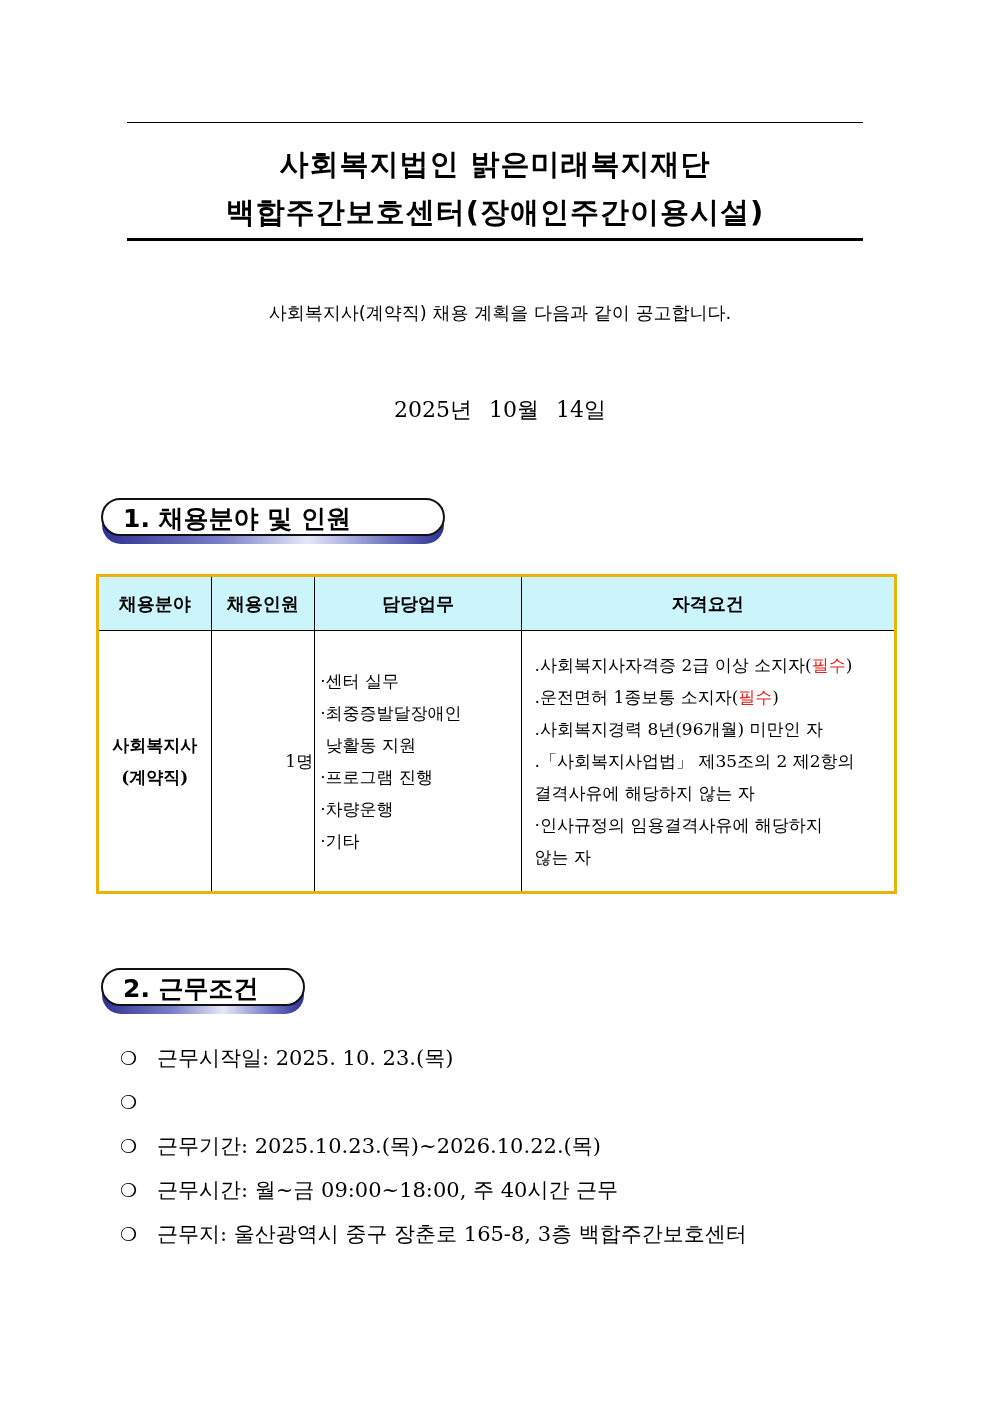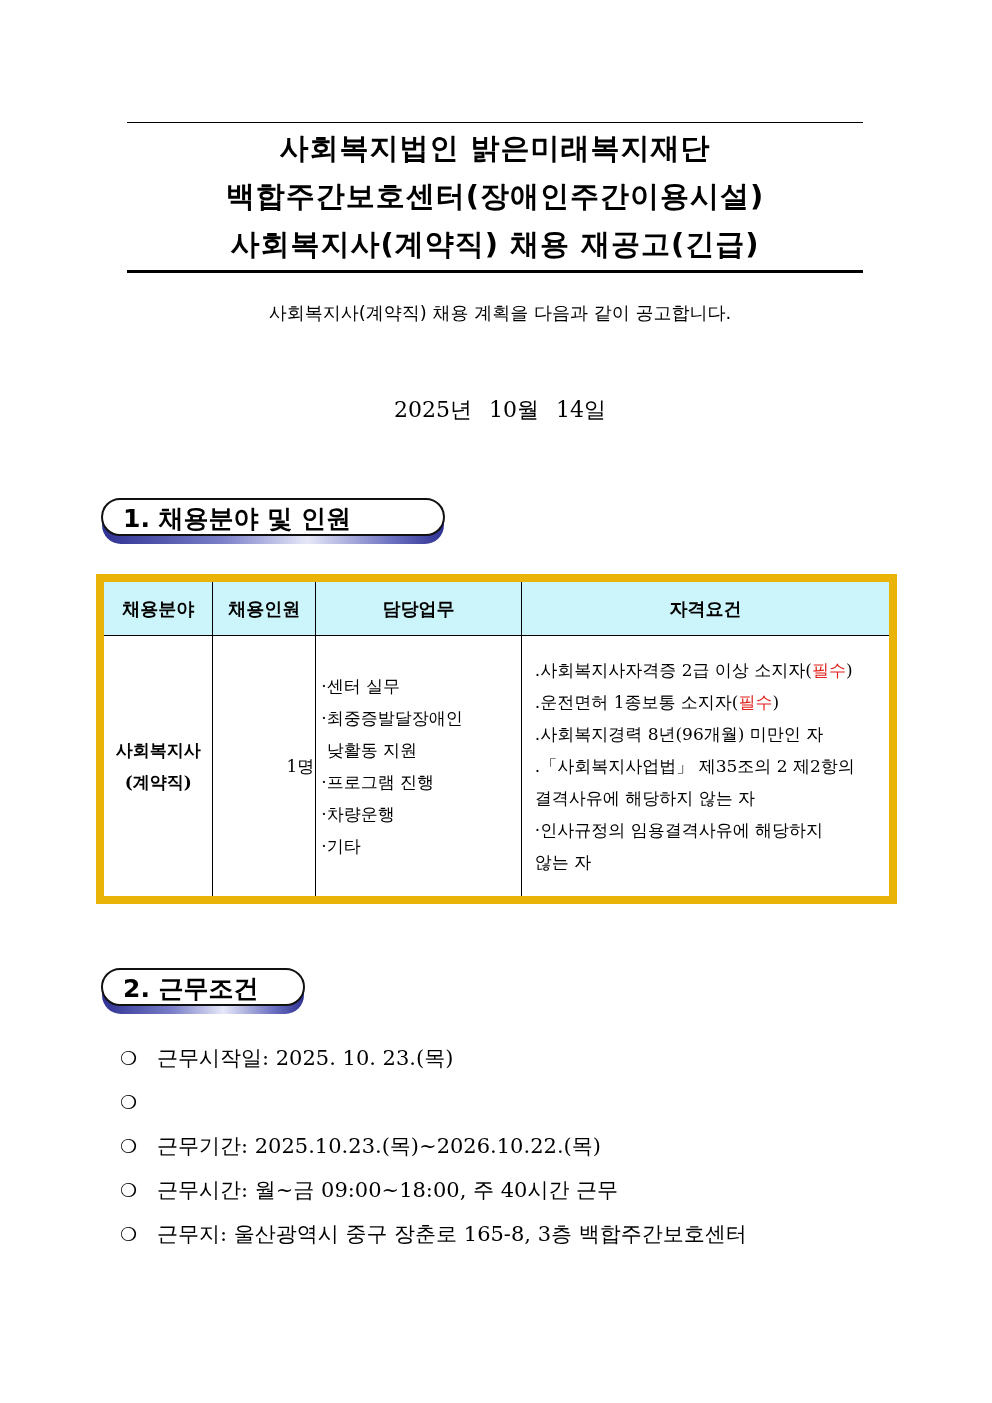--- a/index.html
+++ b/index.html
@@ -1,45 +1,44 @@
 <!DOCTYPE html>
 <html><head>
   <meta charset="utf-8">
   <style>
     html, body { margin: 0; padding: 0; background: #ffffff; }
     body { width: 992px; height: 1403px; position: relative; overflow: hidden; color: #000; font-family: "DejaVu Serif", serif; }
-    .title-block { position: absolute; left: 127px; top: 122px; width: 736px; border-top: 1px solid #000; border-bottom: 3px solid #000; text-align: center; padding-top: 1px; padding-bottom: 2px; }
+    .title-block { position: absolute; left: 127px; top: 122px; width: 736px; border-top: 1px solid #000; border-bottom: 3px solid #000; text-align: center; padding-top: 17px; padding-bottom: 2px; }
     .title-line { font-family: "DejaVu Sans", sans-serif; font-weight: bold; font-size: 29px; line-height: 48px; letter-spacing: 1px; }
     .intro { position: absolute; left: 100px; top: 296px; width: 800px; text-align: center; font-family: "DejaVu Sans", sans-serif; font-size: 18px; line-height: 34px; }
     .date { position: absolute; left: 100px; top: 392px; width: 800px; text-align: center; font-size: 22px; line-height: 36px; word-spacing: 10px; }
     .section-head { position: absolute; height: 42px; }
     .section-pill { position: absolute; left: 7px; top: 0; height: 38px; border: 2px solid #111; border-radius: 22px; background: #fff; font-family: "DejaVu Sans", sans-serif; font-weight: bold; font-size: 25px; line-height: 38px; padding: 0 20px; box-sizing: border-box; white-space: nowrap; z-index: 2; }
     .section-shadow { position: absolute; left: 8px; top: 8px; height: 38px; border-radius: 22px; background: linear-gradient(90deg, #2e3192 0%, #7a7fc8 35%, #e6e8f8 60%, #6b70c0 85%, #2e3192 100%); z-index: 1; }
-    table.recruit { position: absolute; left: 96px; top: 574px; width: 801px; border-collapse: collapse; border: 8px solid #eab308; }
+    table.recruit { position: absolute; left: 96px; top: 574px; width: 801px; border-collapse: collapse; border: 3px solid #eab308; }
     table.recruit th, table.recruit td { border: 1px solid #000; }
     table.recruit th { background: #ccf5fb; height: 53px; font-size: 18px; font-weight: bold; text-align: center; padding: 0; }
     table.recruit td { height: 258px; vertical-align: middle; font-size: 17px; }
     .td-field { text-align: center; font-weight: bold; line-height: 32px; }
     .td-count { text-align: right; }
     .duty-list, .qual-list { list-style: none; margin: 0; padding: 0; }
     .duty-list li { line-height: 32px; padding-left: 4px; }
     .qual-list li { line-height: 32px; padding-left: 12px; }
     .red { color: #e0201c; }
     .cond-list { position: absolute; left: 120px; top: 1036px; width: 780px; list-style: none; margin: 0; padding: 0; font-size: 21px; }
     .cond-item { display: flex; line-height: 44px; }
     .cond-bullet { width: 37px; flex: none; font-family: "DejaVu Sans", sans-serif; font-size: 19px; }
     .cond-cont { padding-left: 250px; }
   </style>
 </head>
 <body>
 
 <div class="title-block">
   <div class="title-line">사회복지법인 밝은미래복지재단</div>
   <div class="title-line">백합주간보호센터(장애인주간이용시설)</div>
-  <div class="title-line">사회복지사(계약직) 채용 재공고(긴급)</div>
 </div>
 
 <div class="intro">
   <div>사회복지사(계약직) 채용 계획을 다음과 같이 공고합니다.</div>
 </div>
 
 <div class="date">2025년 10월 14일</div>
 
 <div class="section-head" style="left:94px; top:498px; width:350px;">
   <div class="section-shadow" style="width:342px;"></div>

